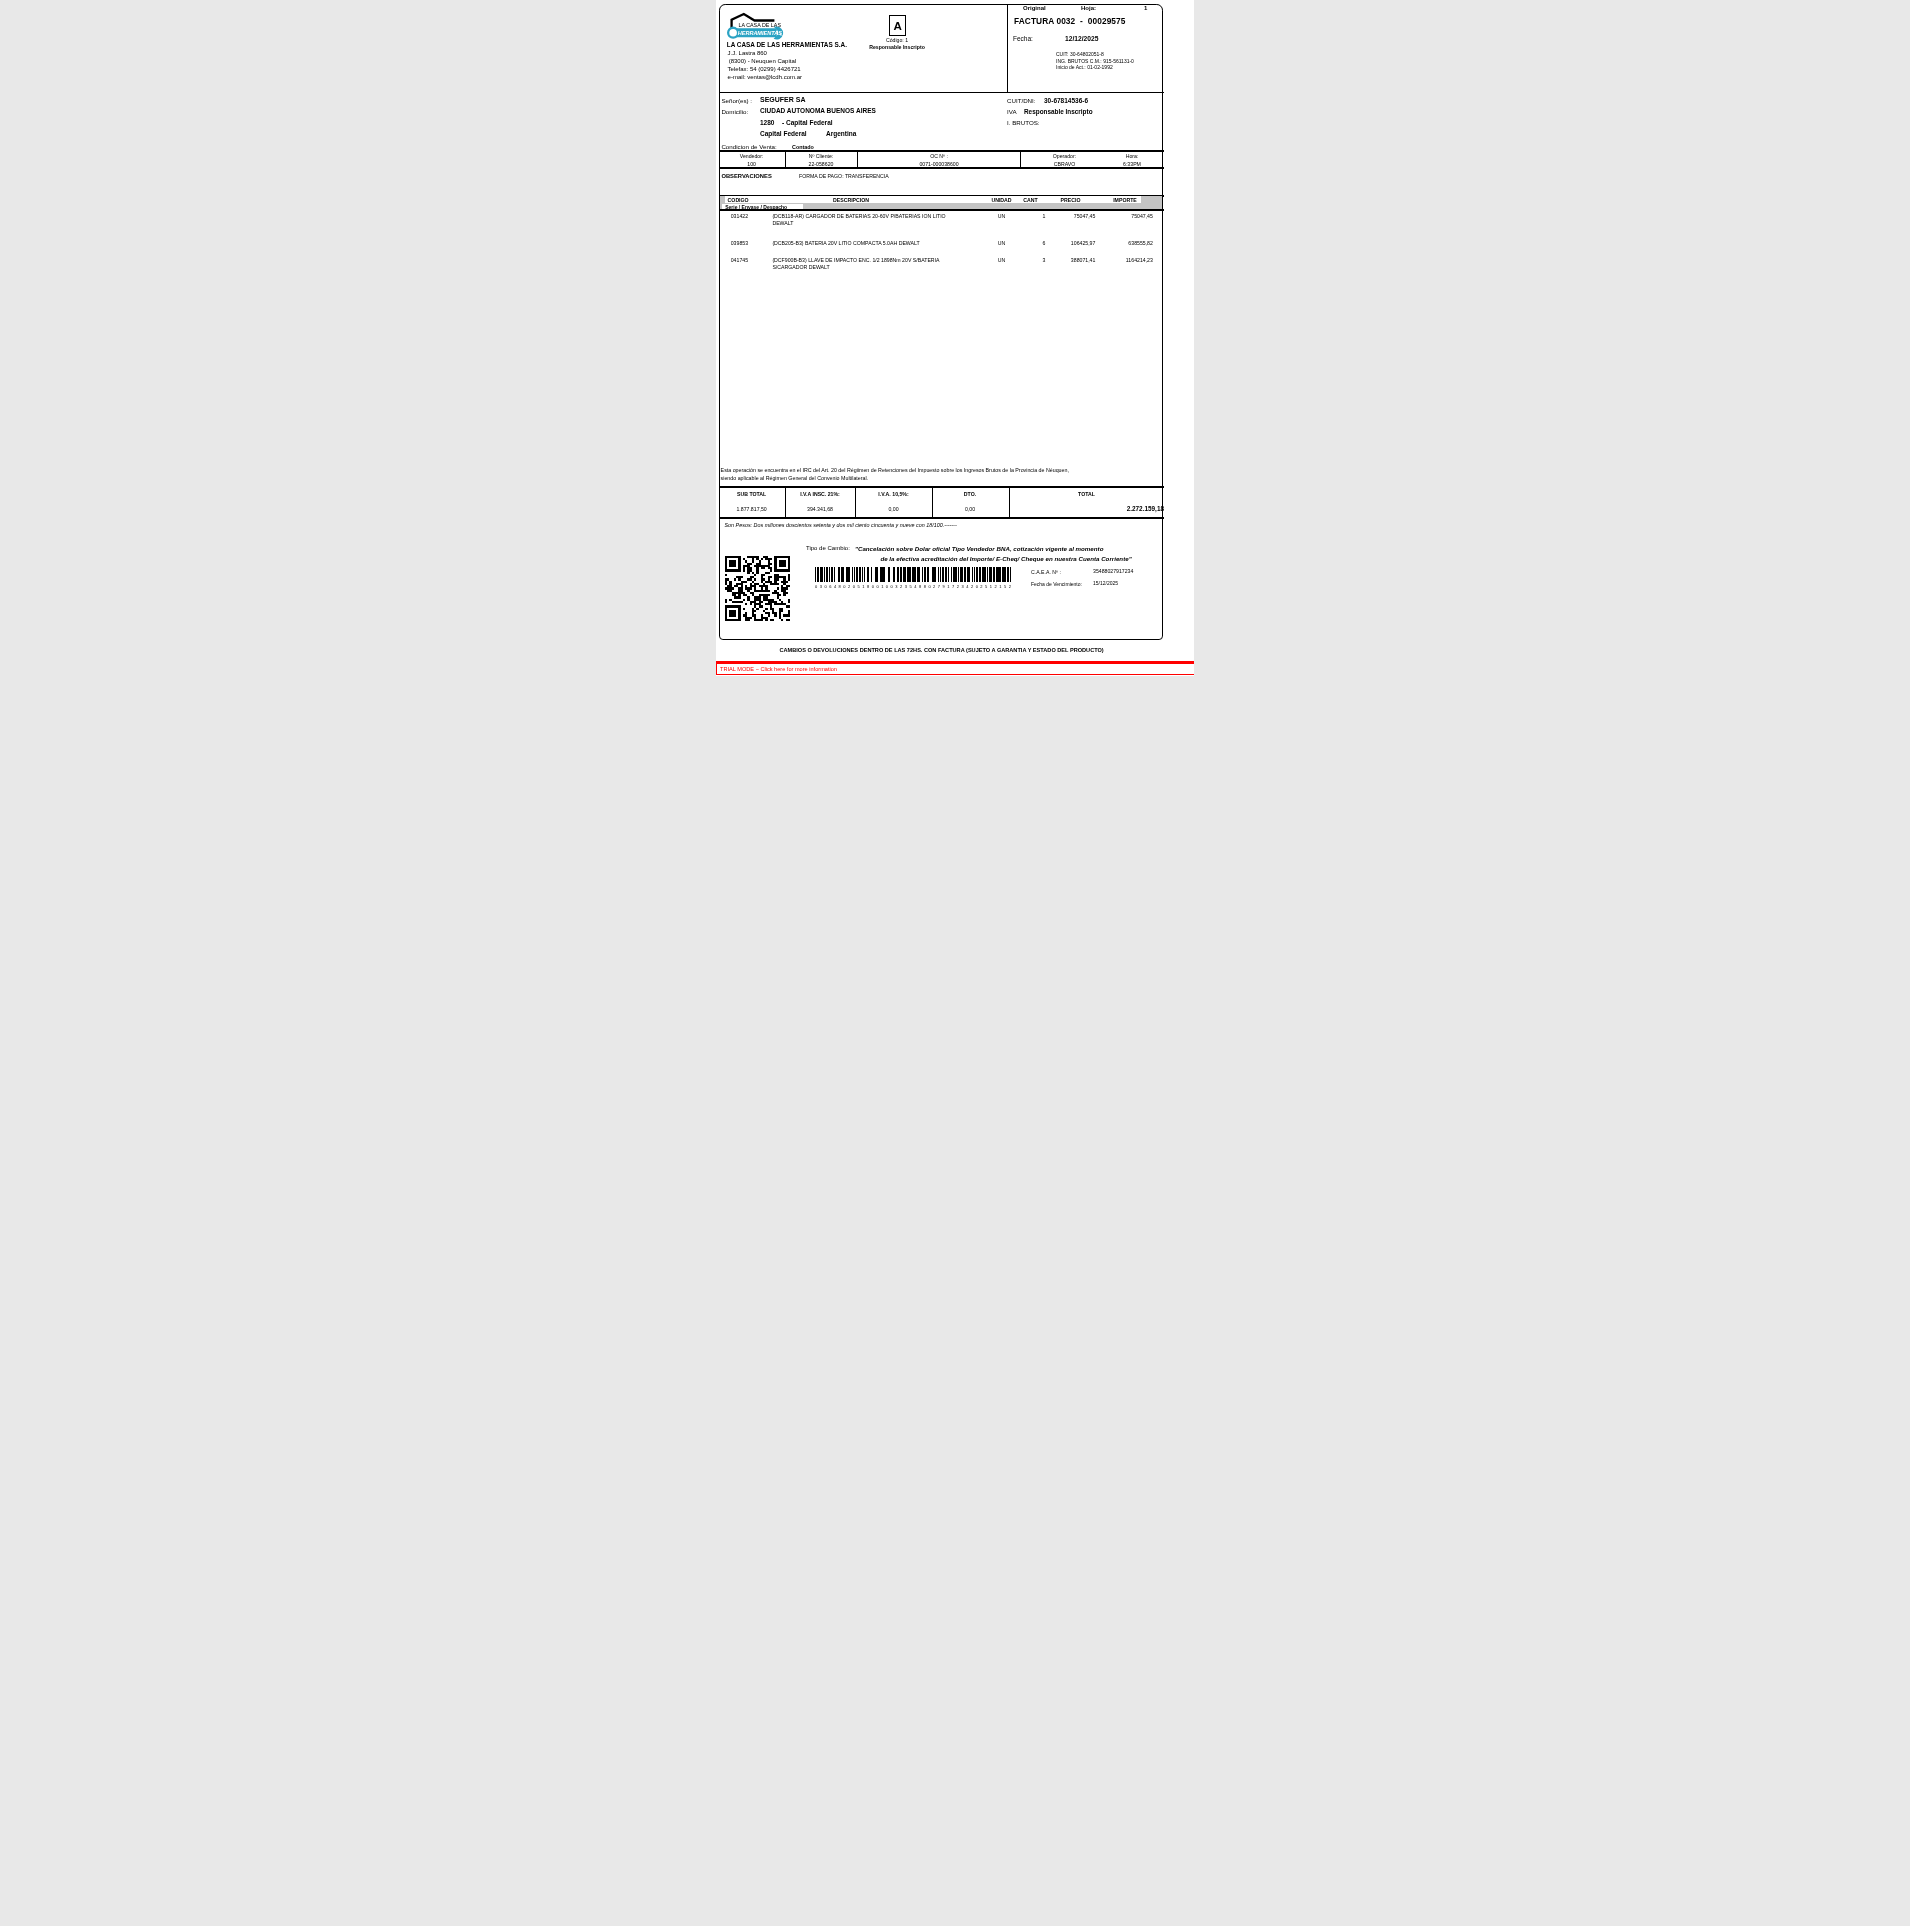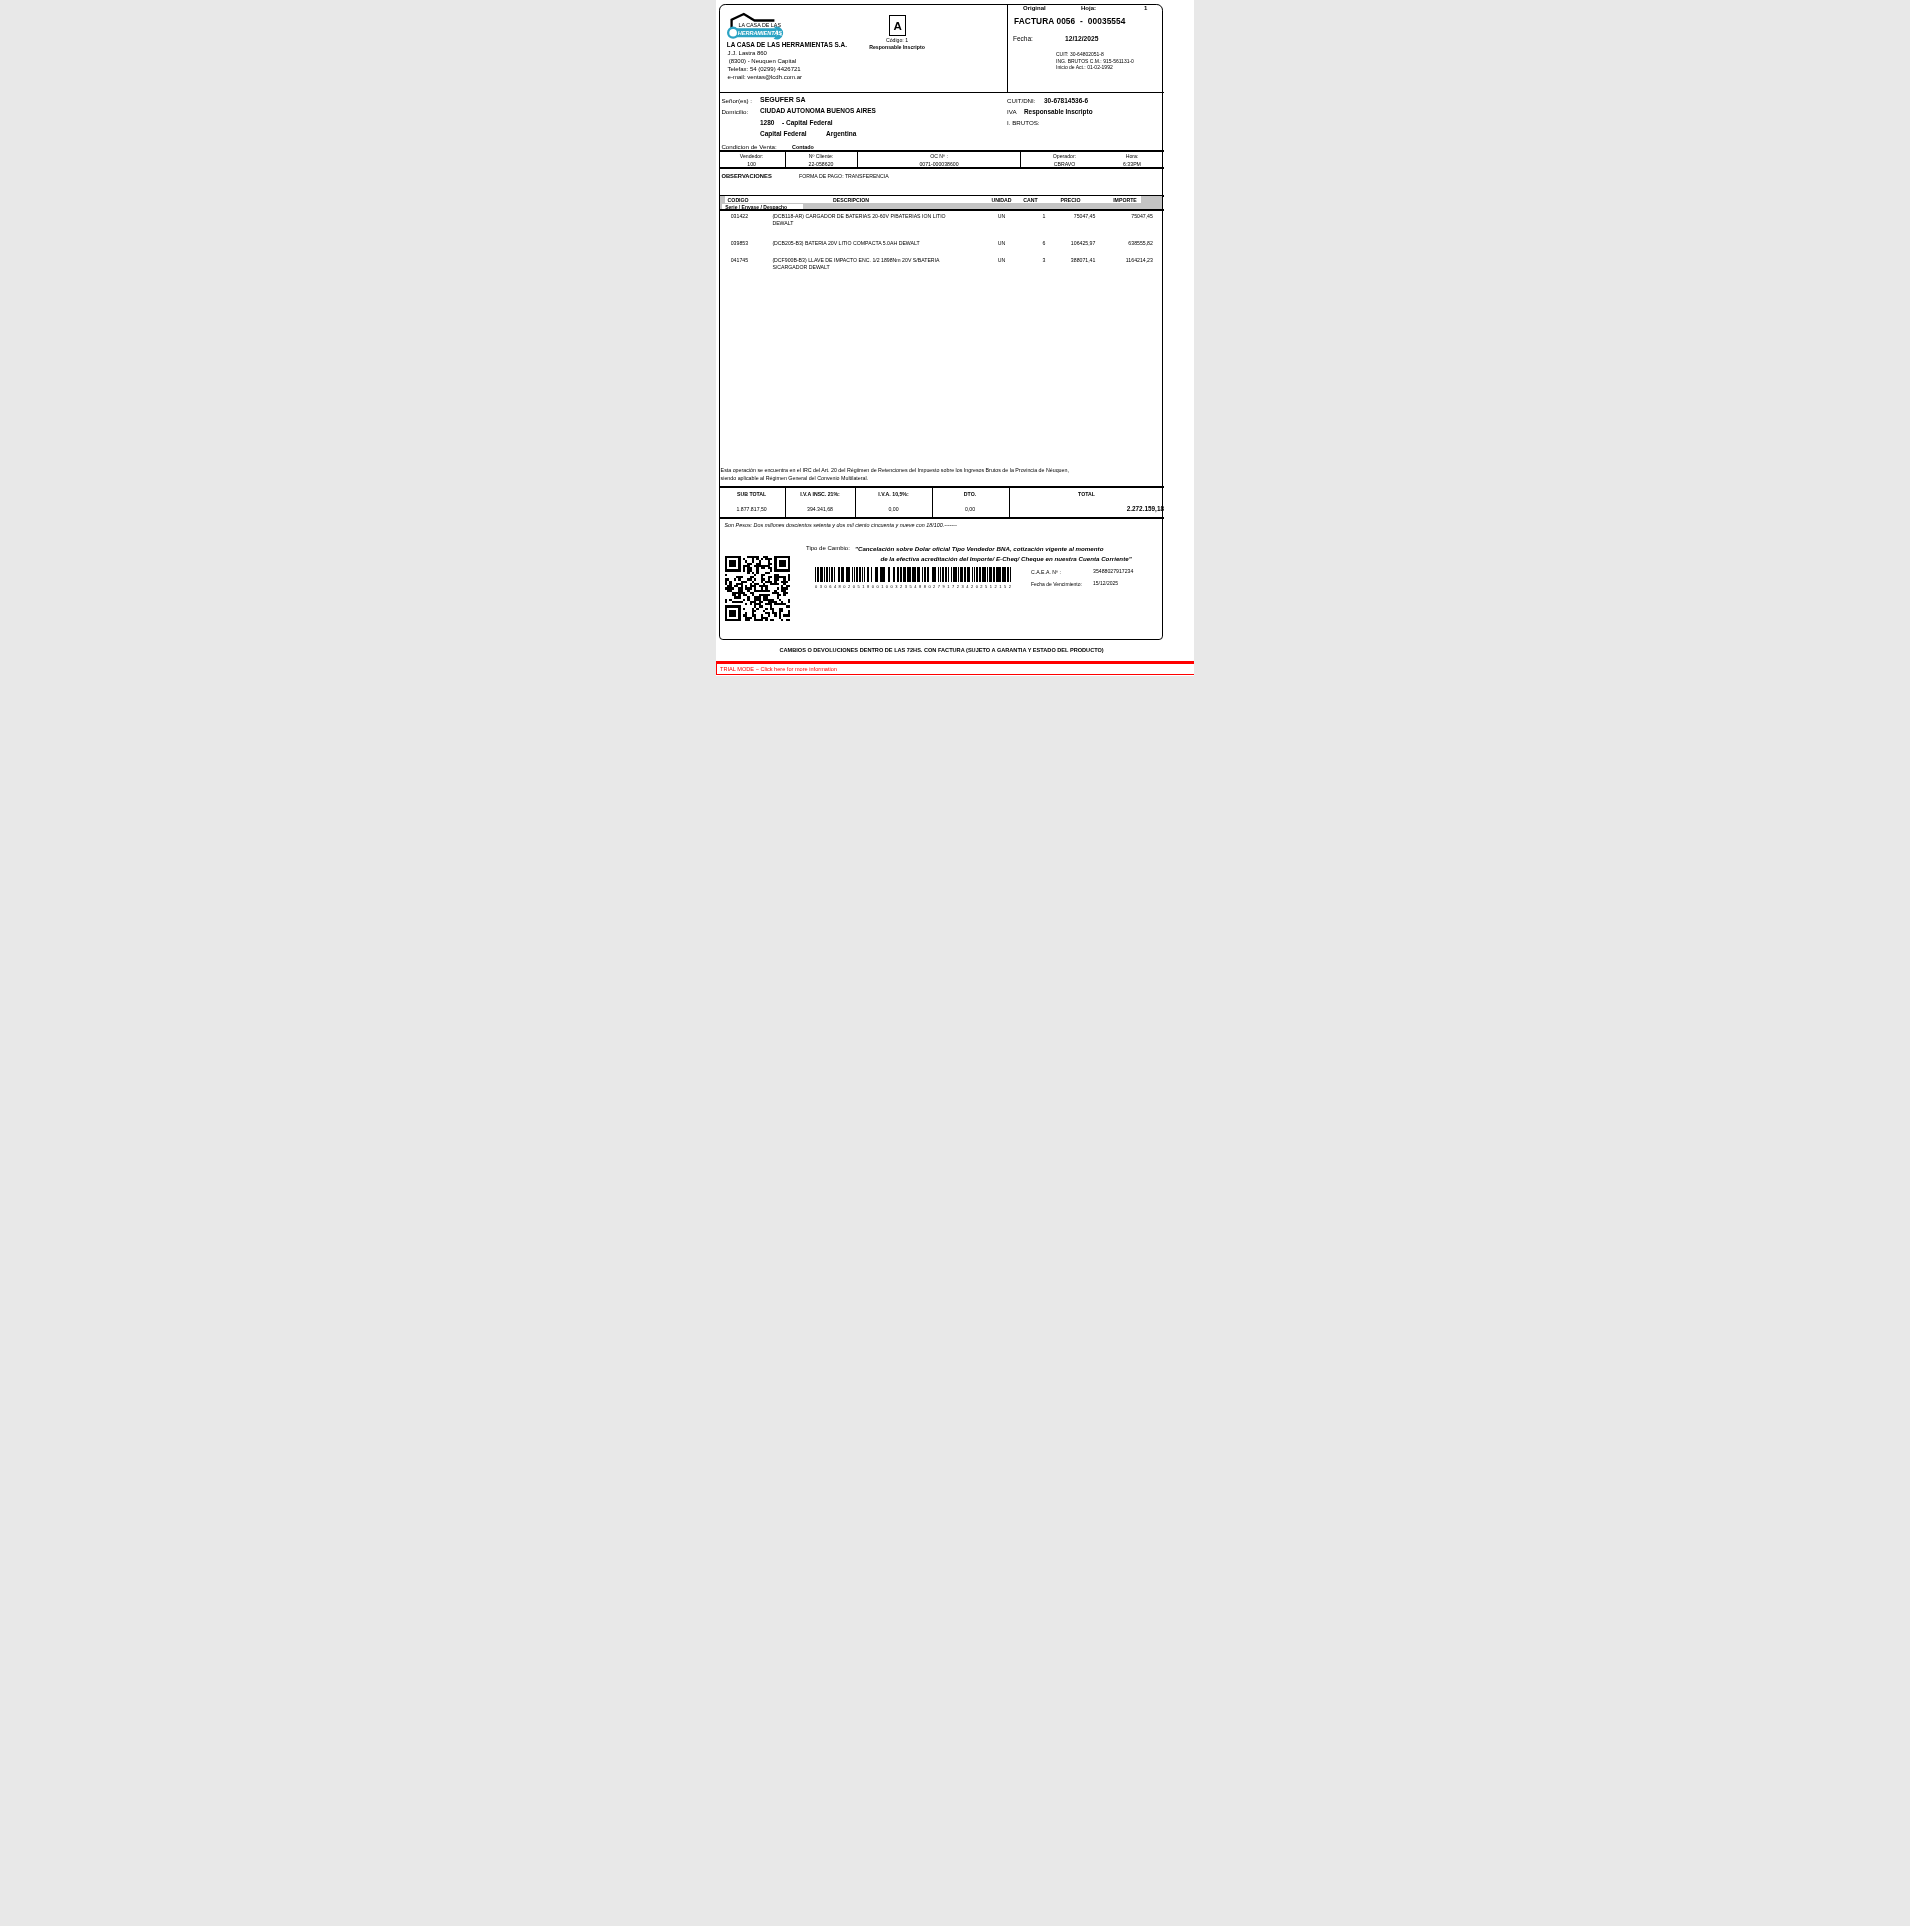--- a/index.html
+++ b/index.html
@@ -89,21 +89,21 @@
 
   <div class="abs letter-box" style="left:173px;top:15.4px;">
     <span>A</span>
   </div>
   <div class="abs small-label ctr" style="left:152px;top:37px;width:58px;">Código: 1</div>
   <div class="abs small-label ctr b" style="left:150px;top:44px;width:62px;">Responsable Inscripto</div>
 
   <div class="abs top-mini" style="left:307px;top:5px;">Original</div>
   <div class="abs top-mini" style="left:365px;top:5px;">Hoja:</div>
   <div class="abs top-mini" style="left:428px;top:5px;">1</div>
-  <div class="abs invoice-title" style="left:298px;top:16px;">FACTURA 0056  -  00035554</div>
+  <div class="abs invoice-title" style="left:298px;top:16px;">FACTURA 0032  -  00029575</div>
   <div class="abs fecha-label" style="left:297px;top:35px;">Fecha:</div>
   <div class="abs fecha-value" style="left:349px;top:35px;">12/12/2025</div>
   <div class="abs cuit-block" style="left:340px;top:51px;">
     <div>CUIT: 30-64802051-8</div>
     <div>ING. BRUTOS C.M.: 915-561131-0</div>
     <div>Inicio de Act.: 01-02-1992</div>
   </div>
 
   <div class="abs vline" style="left:291px;top:5px;height:87px;"></div>
   <div class="abs hline" style="top:92px;height:1.2px;"></div>

